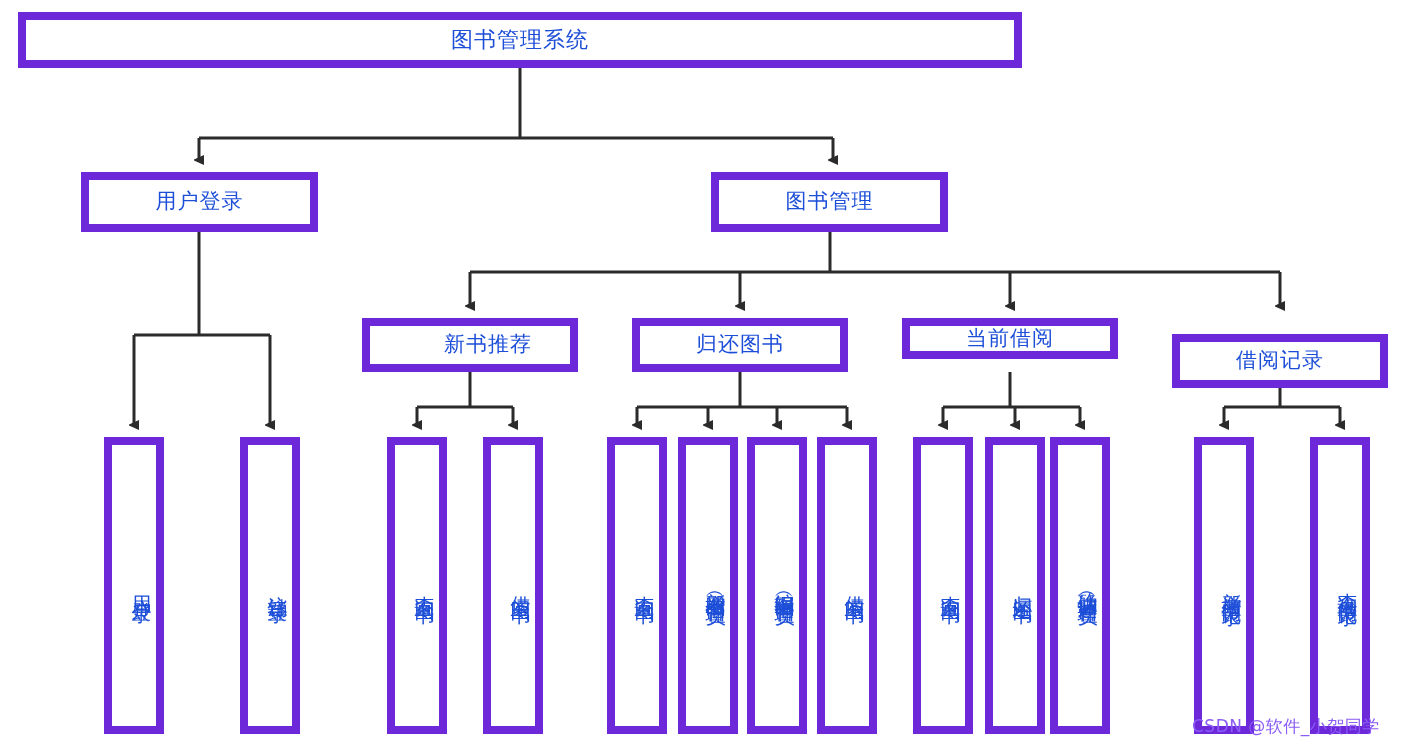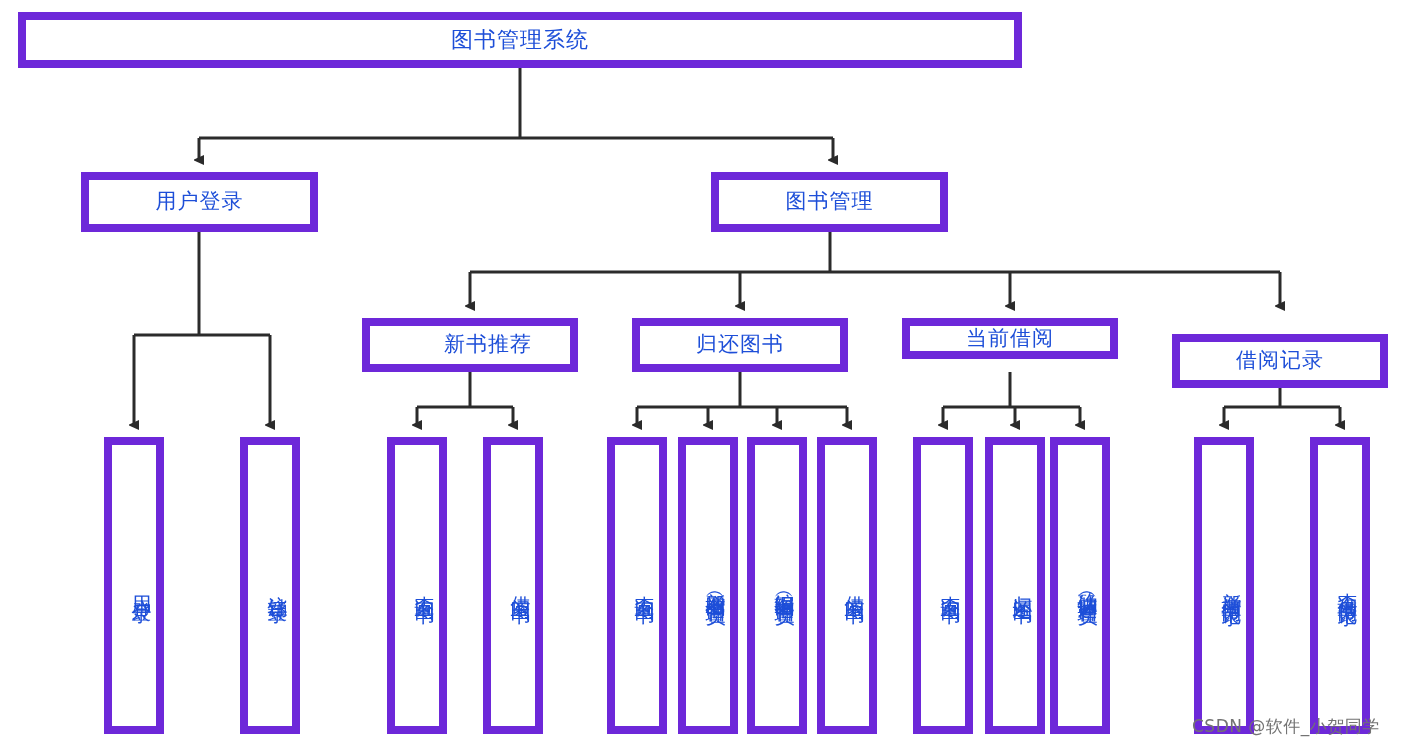--- a/index.html
+++ b/index.html
@@ -171,15 +171,15 @@
         <span class="vtext">确认归还（管理员）</span>
       </div>
       <div class="node vert" style="left: 1194px; top: 437px; width: 60px; height: 297px;">
         <span class="vtext">新增借阅记录</span>
       </div>
       <div class="node vert" style="left: 1310px; top: 437px; width: 60px; height: 297px;">
         <span class="vtext">查询借阅记录</span>
       </div>
     </div>
 
-  <div class="watermark" style="left: 1192px; top: 715px; color: #737373;">CSDN @软件_小贺同学</div>
+  <div class="watermark" style="left: 1192px; top: 715px; color: #8b5cf6;">CSDN @软件_小贺同学</div>
 
 </div>
 
 </body></html>

